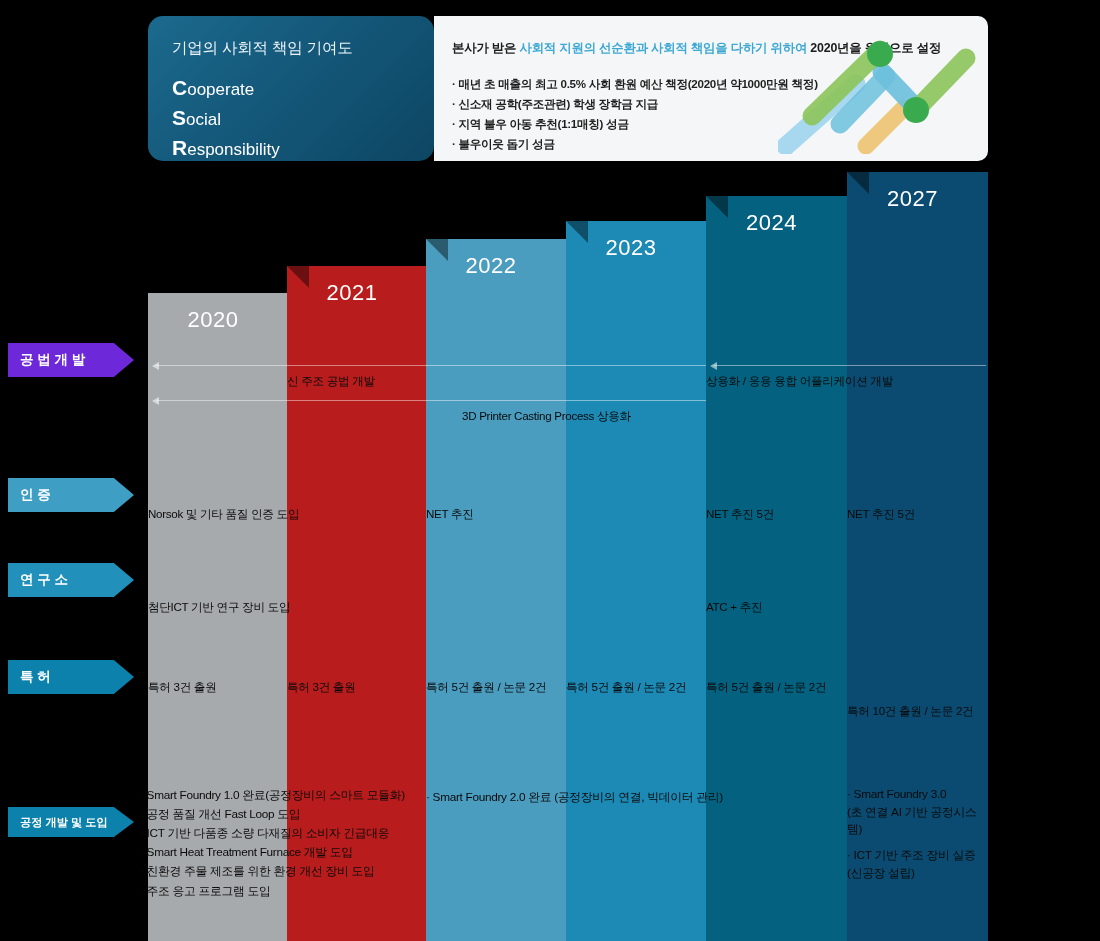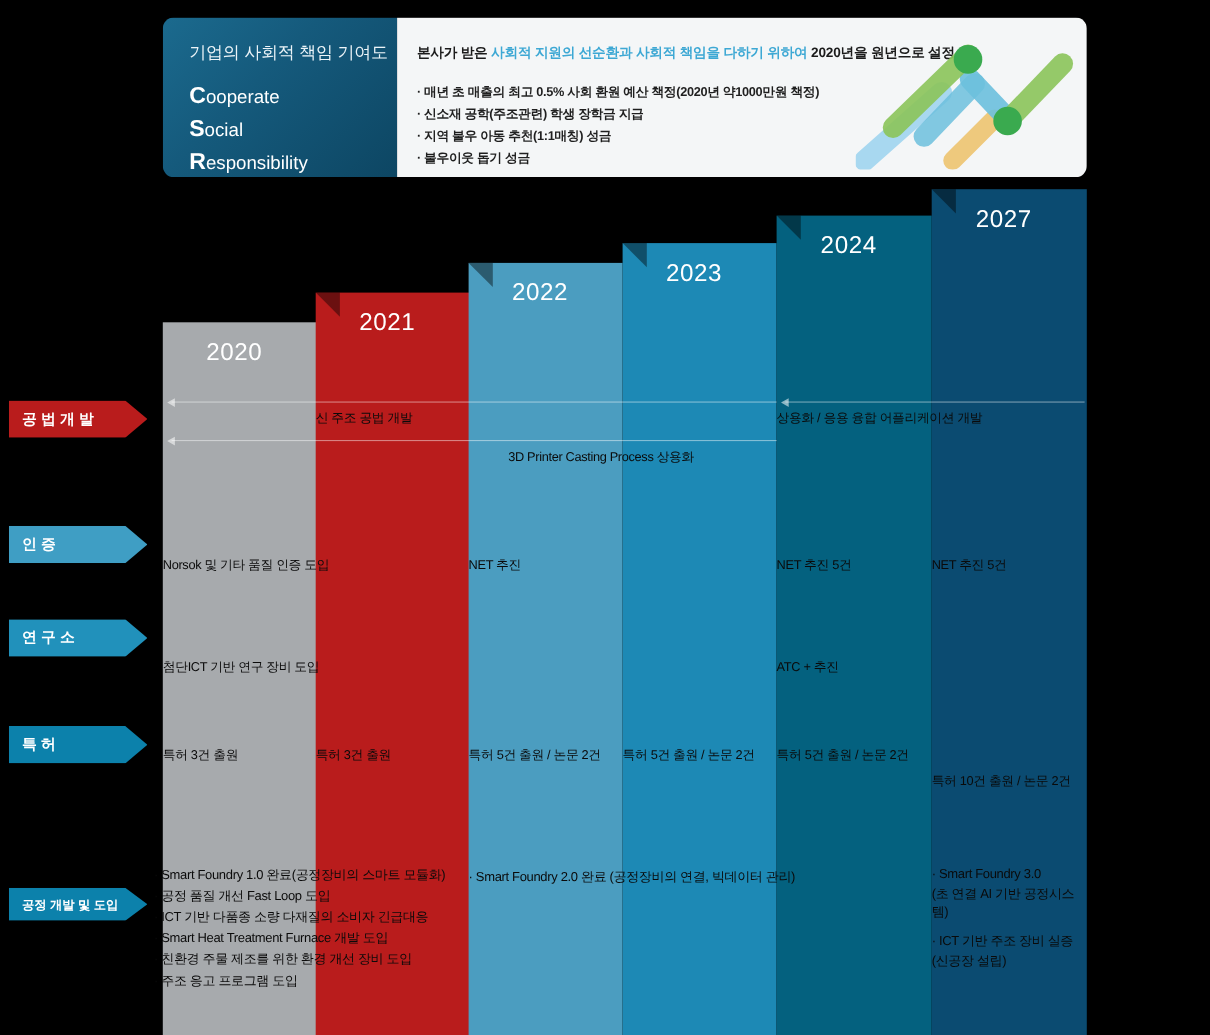--- a/index.html
+++ b/index.html
@@ -13,24 +13,25 @@
 
   
   .hdr-card {
     position: absolute; left: 148px; top: 16px;
     width: 840px; height: 145px;
     border-radius: 10px; overflow: hidden;
     display: flex;
     box-shadow: 0 2px 6px rgba(0,0,0,0.35);
   }
   .hdr-left {
-    width: 213px; height: 100%;
+    width: 286px; height: 100%;
     background: linear-gradient(135deg, #1b6a8e 0%, #155a7c 40%, #0d4663 100%);
     padding: 22px 0 0 24px;
     color: #ffffff;
+    border-radius: 15px;
   }
   .hdr-left .csr-title {
     font-size: 15.5px; font-weight: 400; letter-spacing: -0.2px;
     margin-bottom: 14px; color: #ecf4f8;
   }
   .csr-line { font-size: 17px; line-height: 1.42; font-weight: 300; color:#ffffff; }
   .csr-line b { font-size: 21px; font-weight: 700; }
 
   .hdr-right {
     flex: 1; height: 100%;
@@ -166,21 +167,21 @@
   <div class="col" style="left:706px; top:196px; height:745px; width:141px; background:#04617f;">
     <div class="fold"></div>
     <div class="yr">2024</div>
   </div>
 
   <div class="col" style="left:847px; top:172px; height:769px; width:141px; background:#0b4b71;">
     <div class="fold"></div>
     <div class="yr">2027</div>
   </div>
 
-  <div class="chev" style="top:364px; background:#b91c1c;">
+  <div class="chev" style="top:343px; background:#6d28d9;">
     <span>공 법  개 발</span>
   </div>
   <div class="chev" style="top:478px; background:#3f9ec4;">
     <span>인        증</span>
   </div>
   <div class="chev" style="top:563px; background:#2191bb;">
     <span>연  구  소</span>
   </div>
   <div class="chev" style="top:660px; background:#0c81ab;">
     <span>특        허</span>

